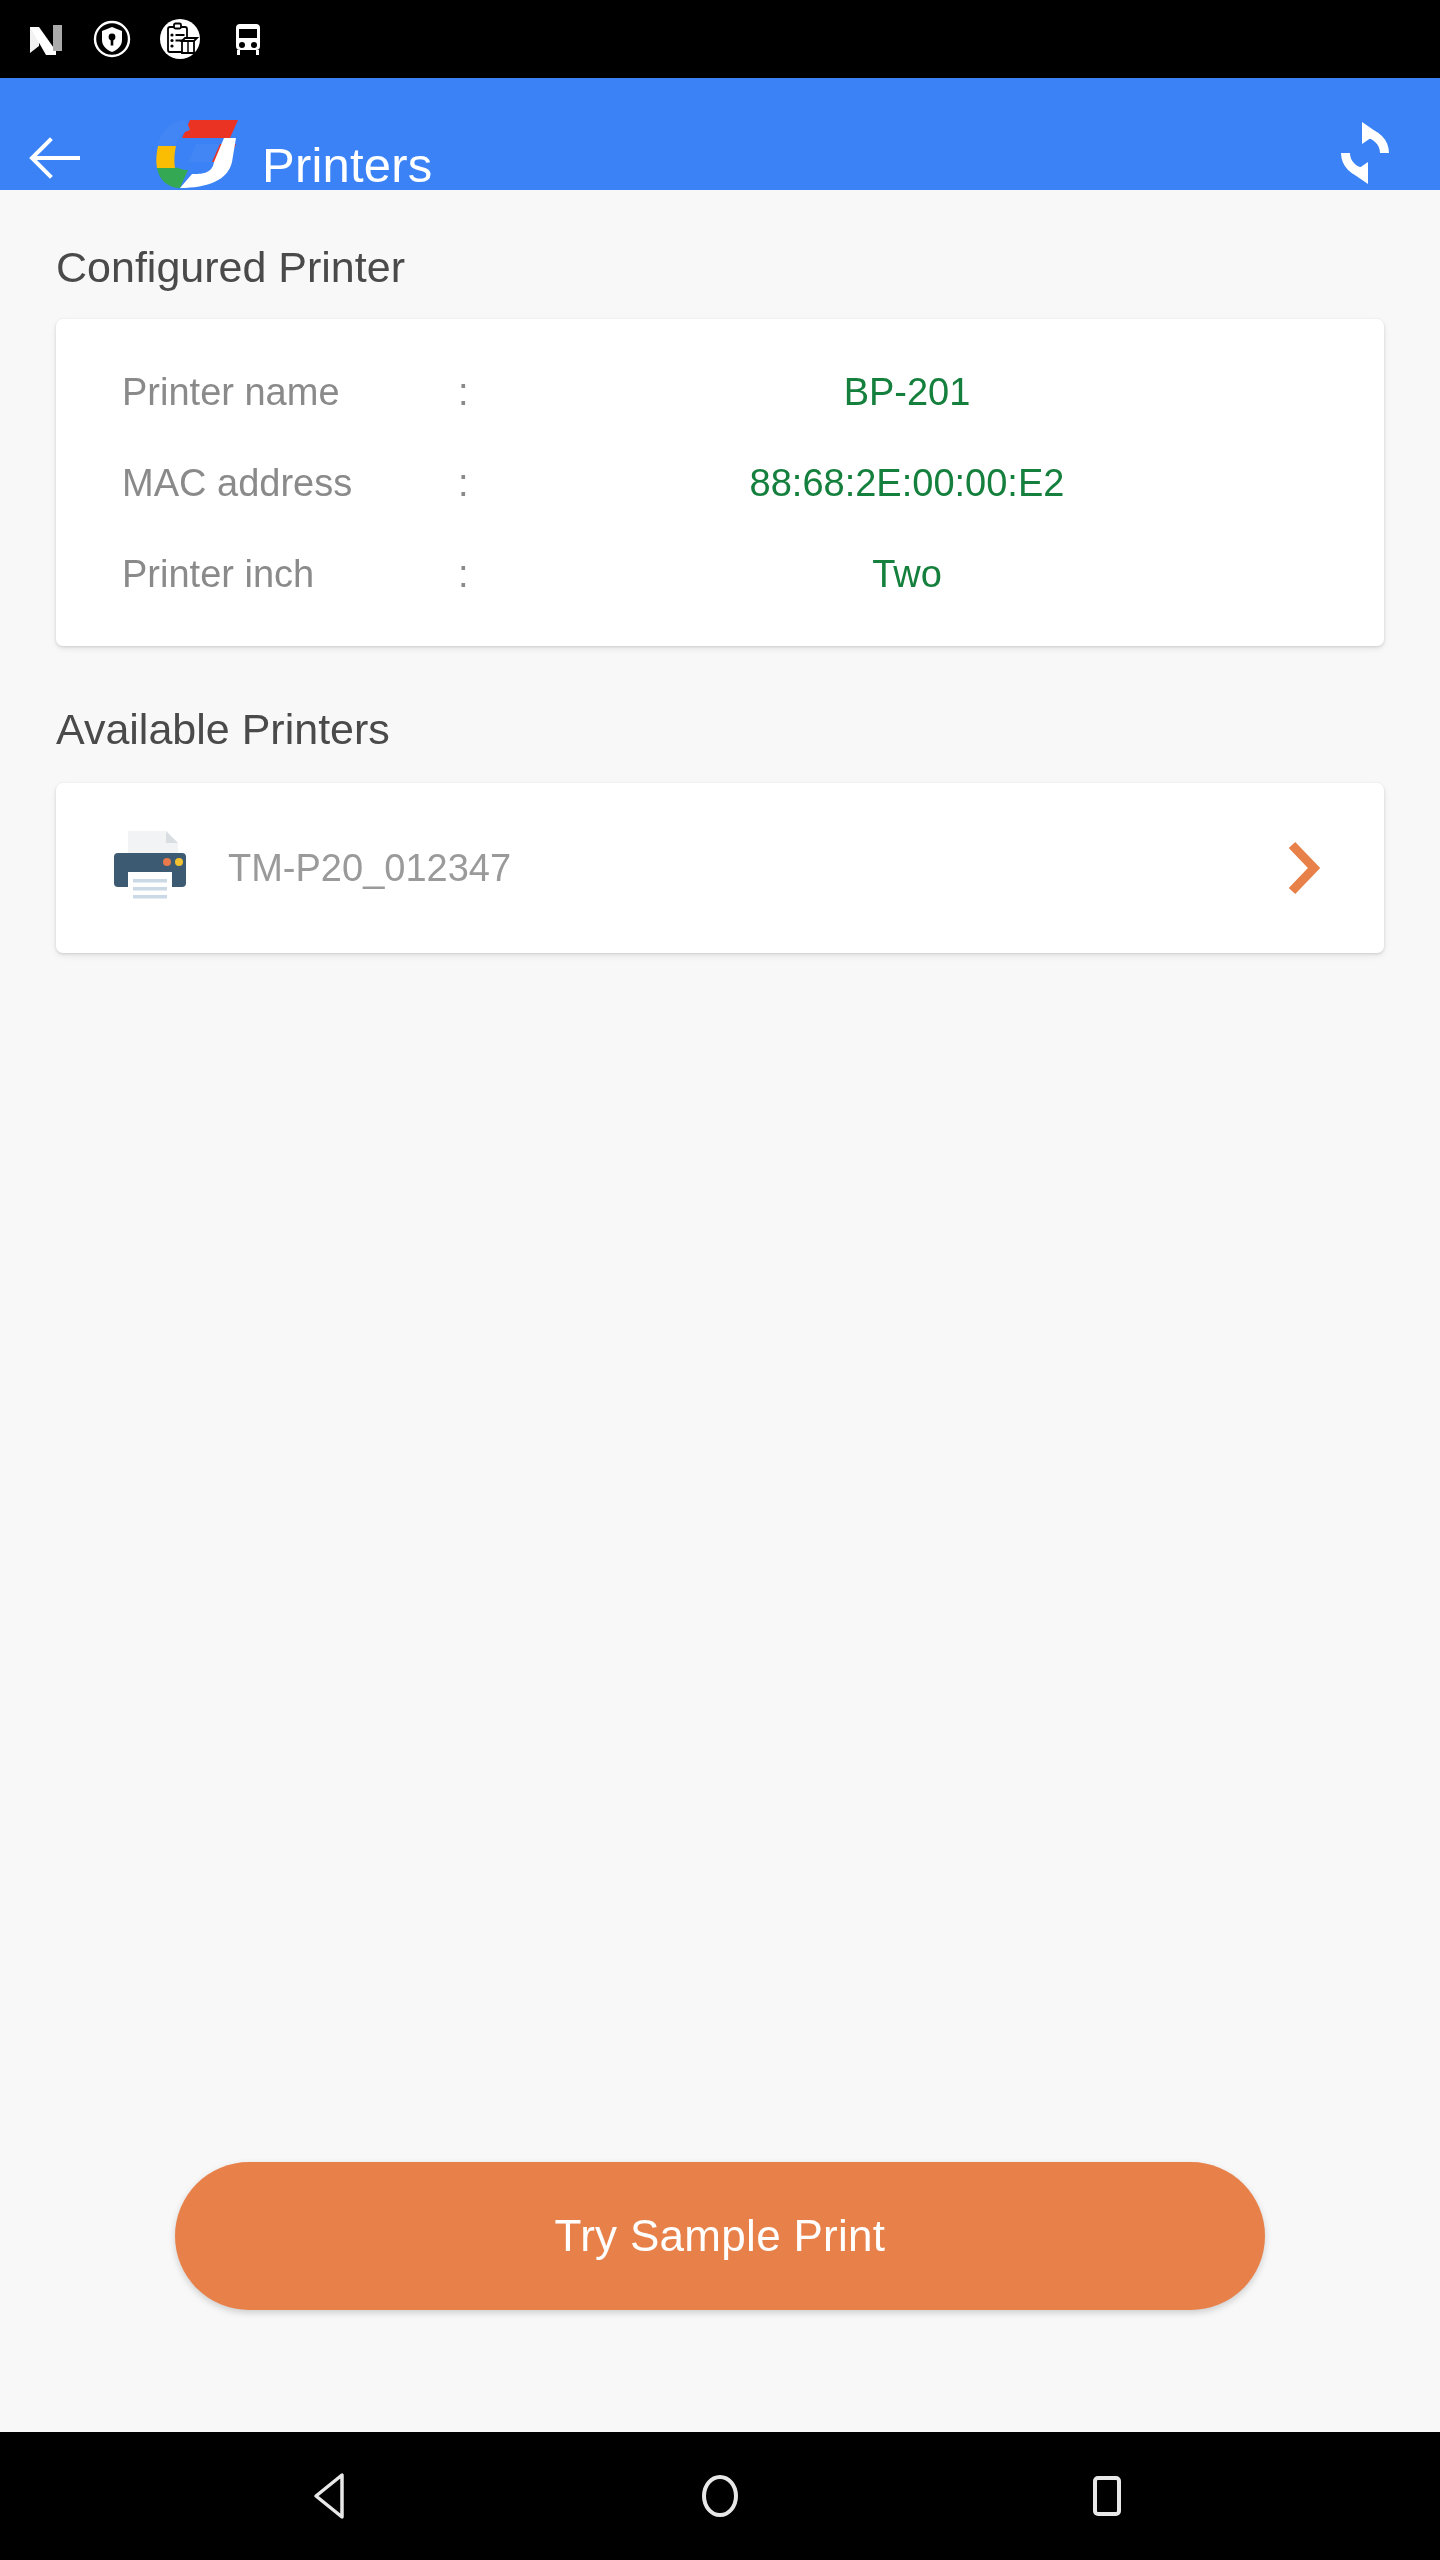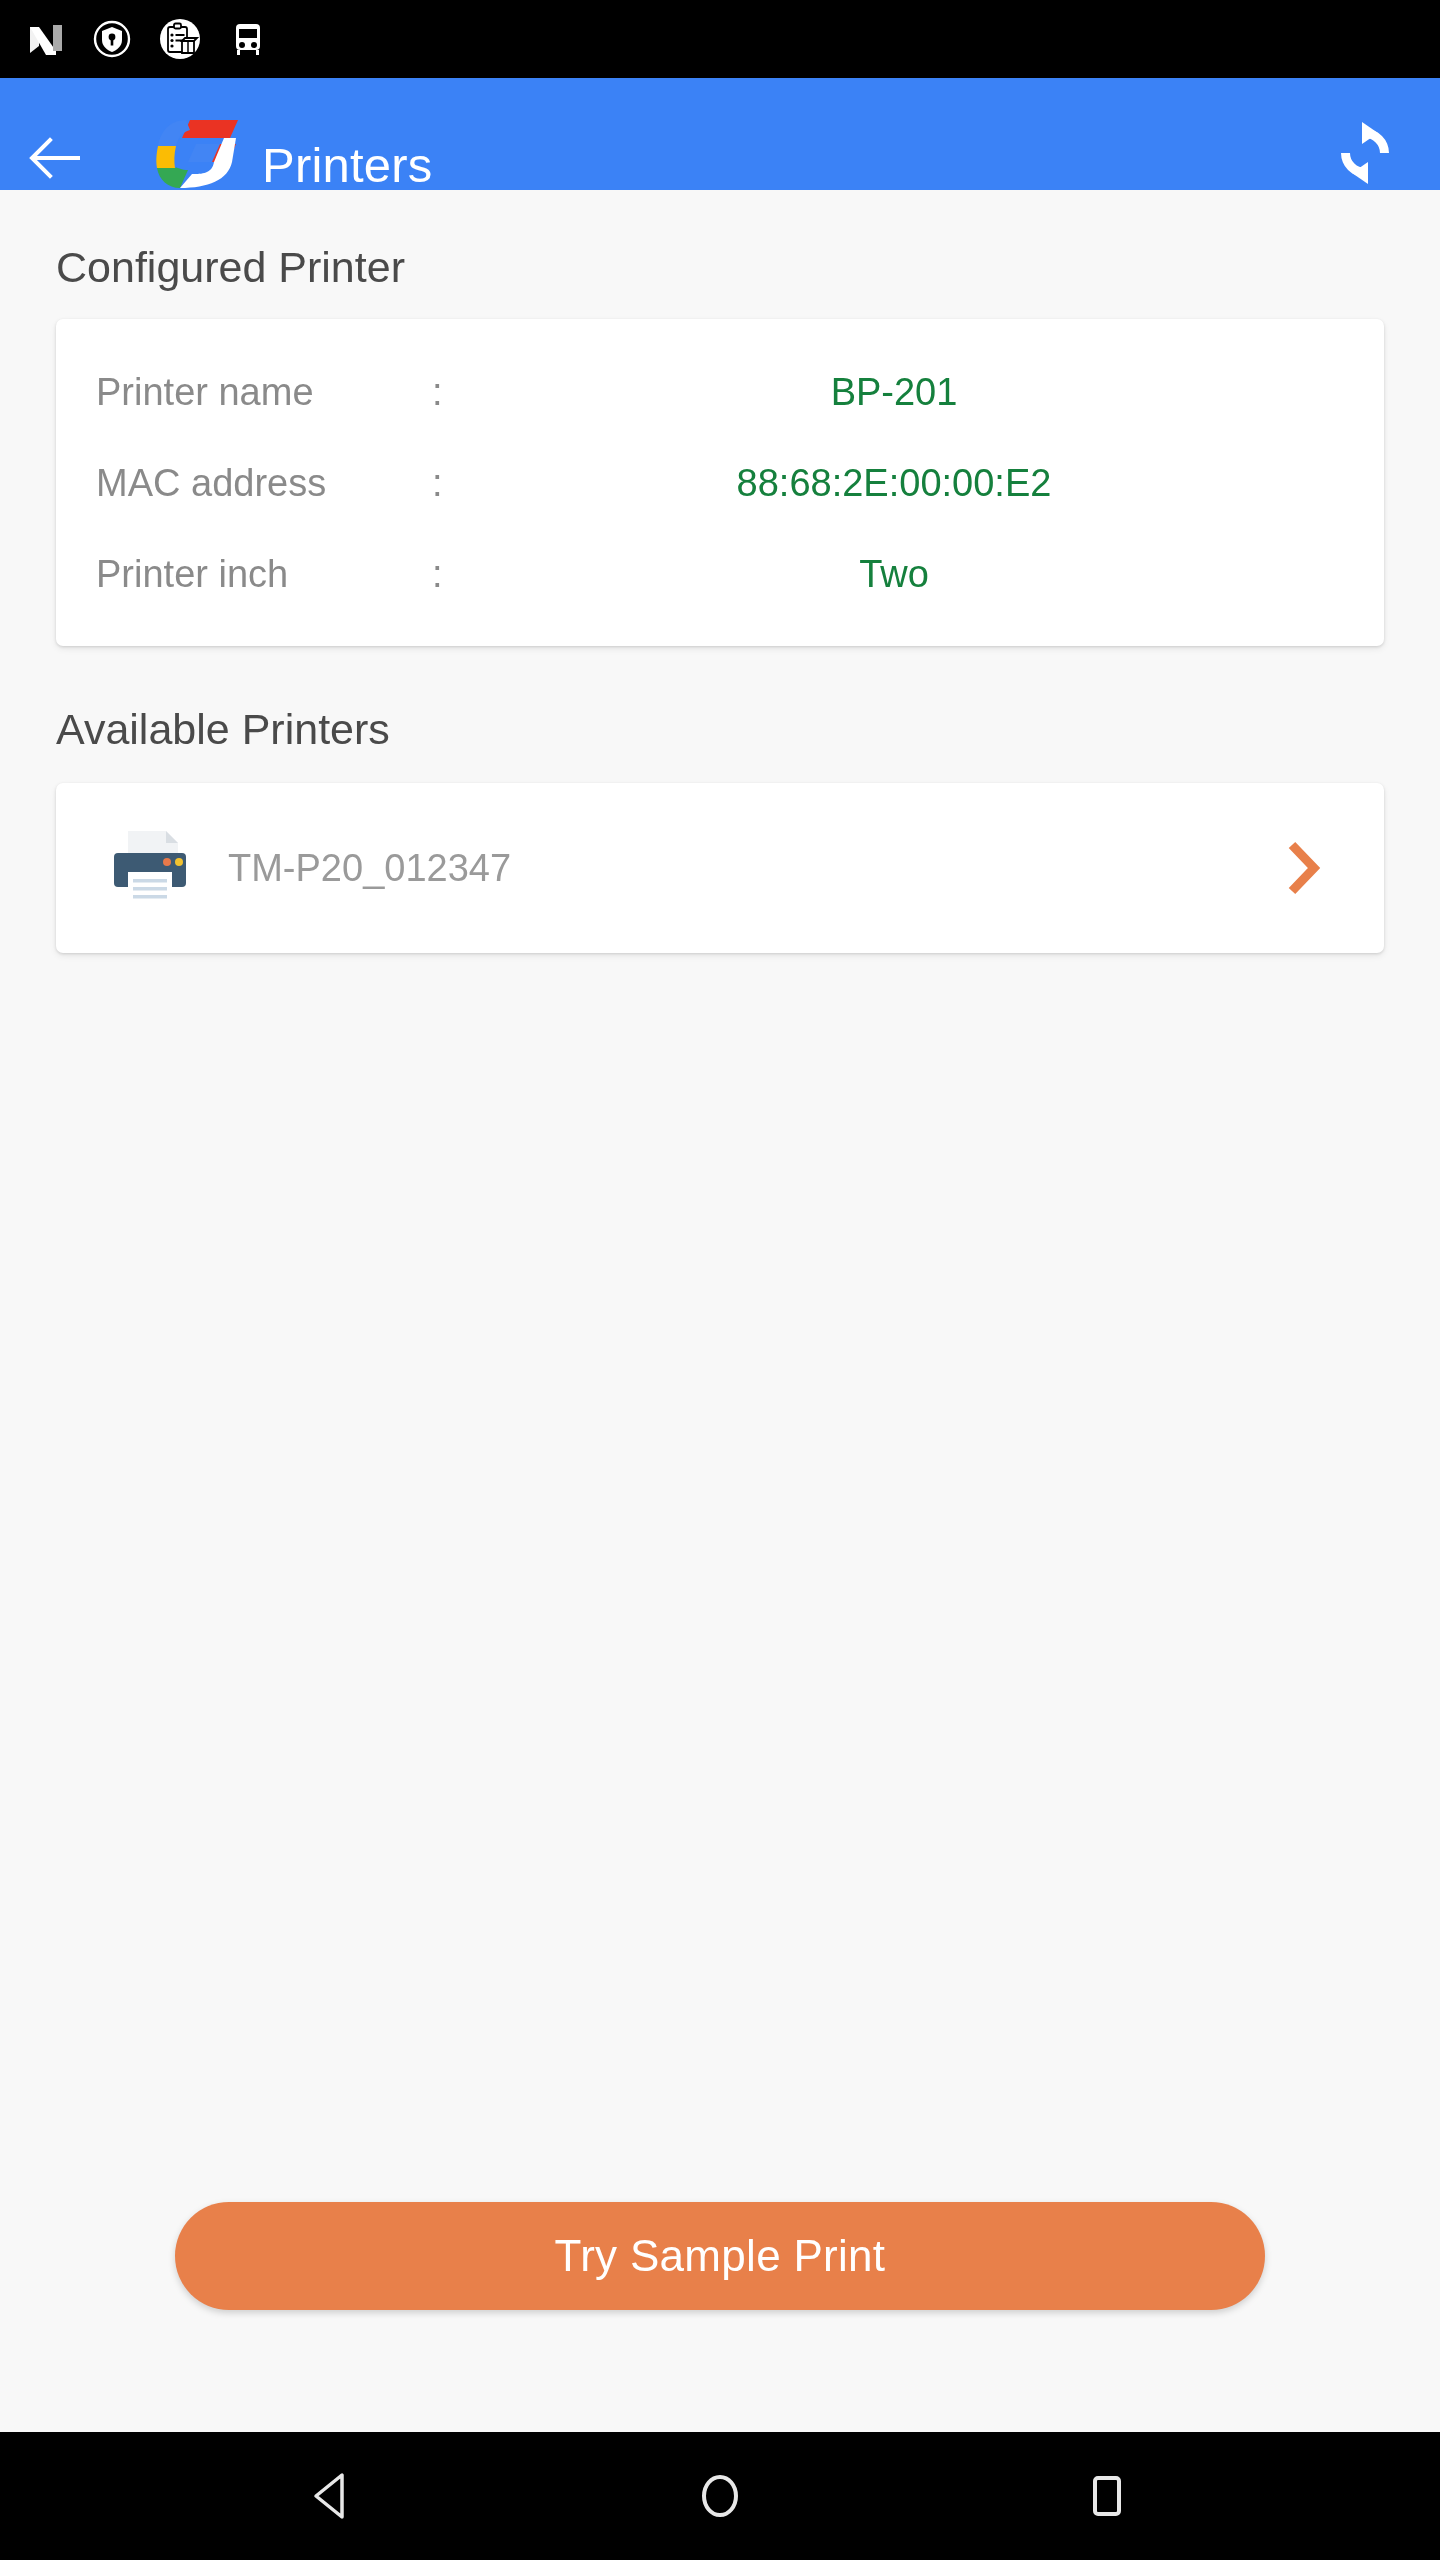--- a/index.html
+++ b/index.html
@@ -50,21 +50,21 @@
 
   .card {
     margin:30px 56px 0 56px;
     background:#FFFFFF;
     border-radius:7px;
     box-shadow:0 1px 3px rgba(0,0,0,0.13), 0 3px 7px rgba(0,0,0,0.07);
   }
 
   
   .info-card { padding:28px 0 26px 0; }
-  .info-row { display:flex; align-items:center; height:91px; padding:0 58px 0 40px; }
+  .info-row { display:flex; align-items:center; height:91px; padding:0 58px 0 66px; }
   .info-label { color:#8A8A8A; font-size:38px; font-weight:400; flex:0 0 auto; width:336px; }
   .info-colon { color:#8A8A8A; font-size:38px; width:30px; flex:0 0 30px; }
   .info-value { color:#15803d; font-size:38px; font-weight:400; flex:1; text-align:center; }
 
   
   .list-card { margin-top:32px; padding:0; }
   .printer-row {
     display:flex; align-items:center; height:170px;
     padding:0 46px 0 40px; cursor:pointer;
   }
@@ -73,21 +73,21 @@
   .printer-name { color:#9A9A9A; font-size:38px; line-height:1.18; }
   .printer-mac { color:#9A9A9A; font-size:38px; line-height:1.18; }
   .chevron-wrap { flex:0 0 70px; display:flex; align-items:center; justify-content:center; }
 
   
   .btn-area {
     position:absolute; left:0; right:0; bottom:122px;
     display:flex; justify-content:center;
   }
   .primary-btn {
-    width:1090px; height:108px;
+    width:1090px; height:148px;
     background:#E8804A; border:none; border-radius:76px;
     color:#FFFFFF; font-size:44px; font-family:"Liberation Sans", sans-serif;
     font-weight:400; letter-spacing:0.3px; cursor:pointer;
     box-shadow:0 3px 7px rgba(0,0,0,0.17);
     display:flex; align-items:center; justify-content:center;
   }
 
   
   .navbar {
     flex:0 0 128px; height:128px; background:#000000;

